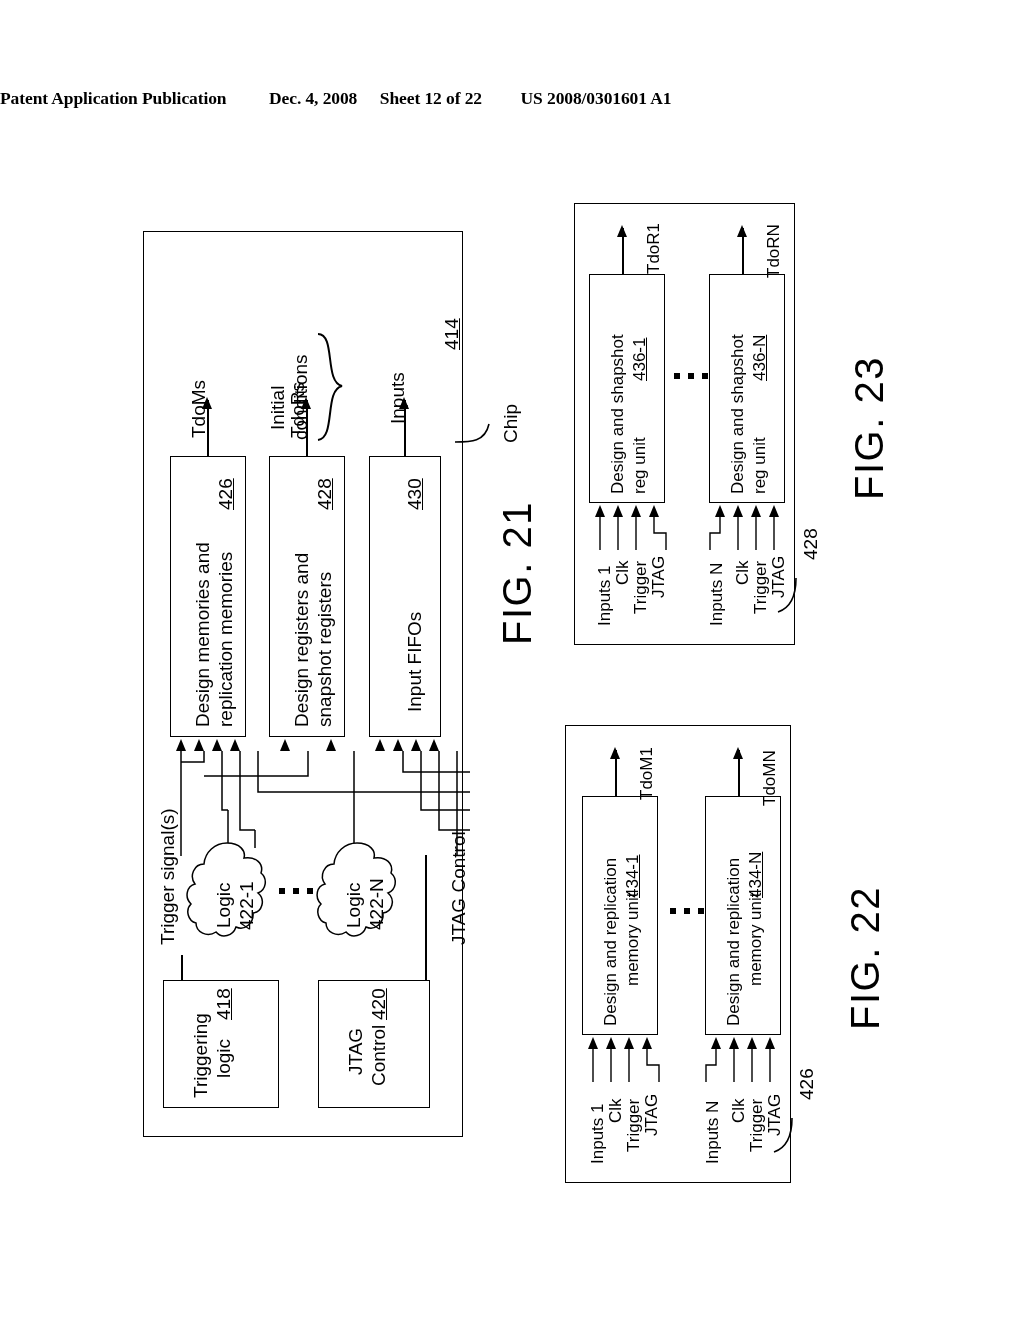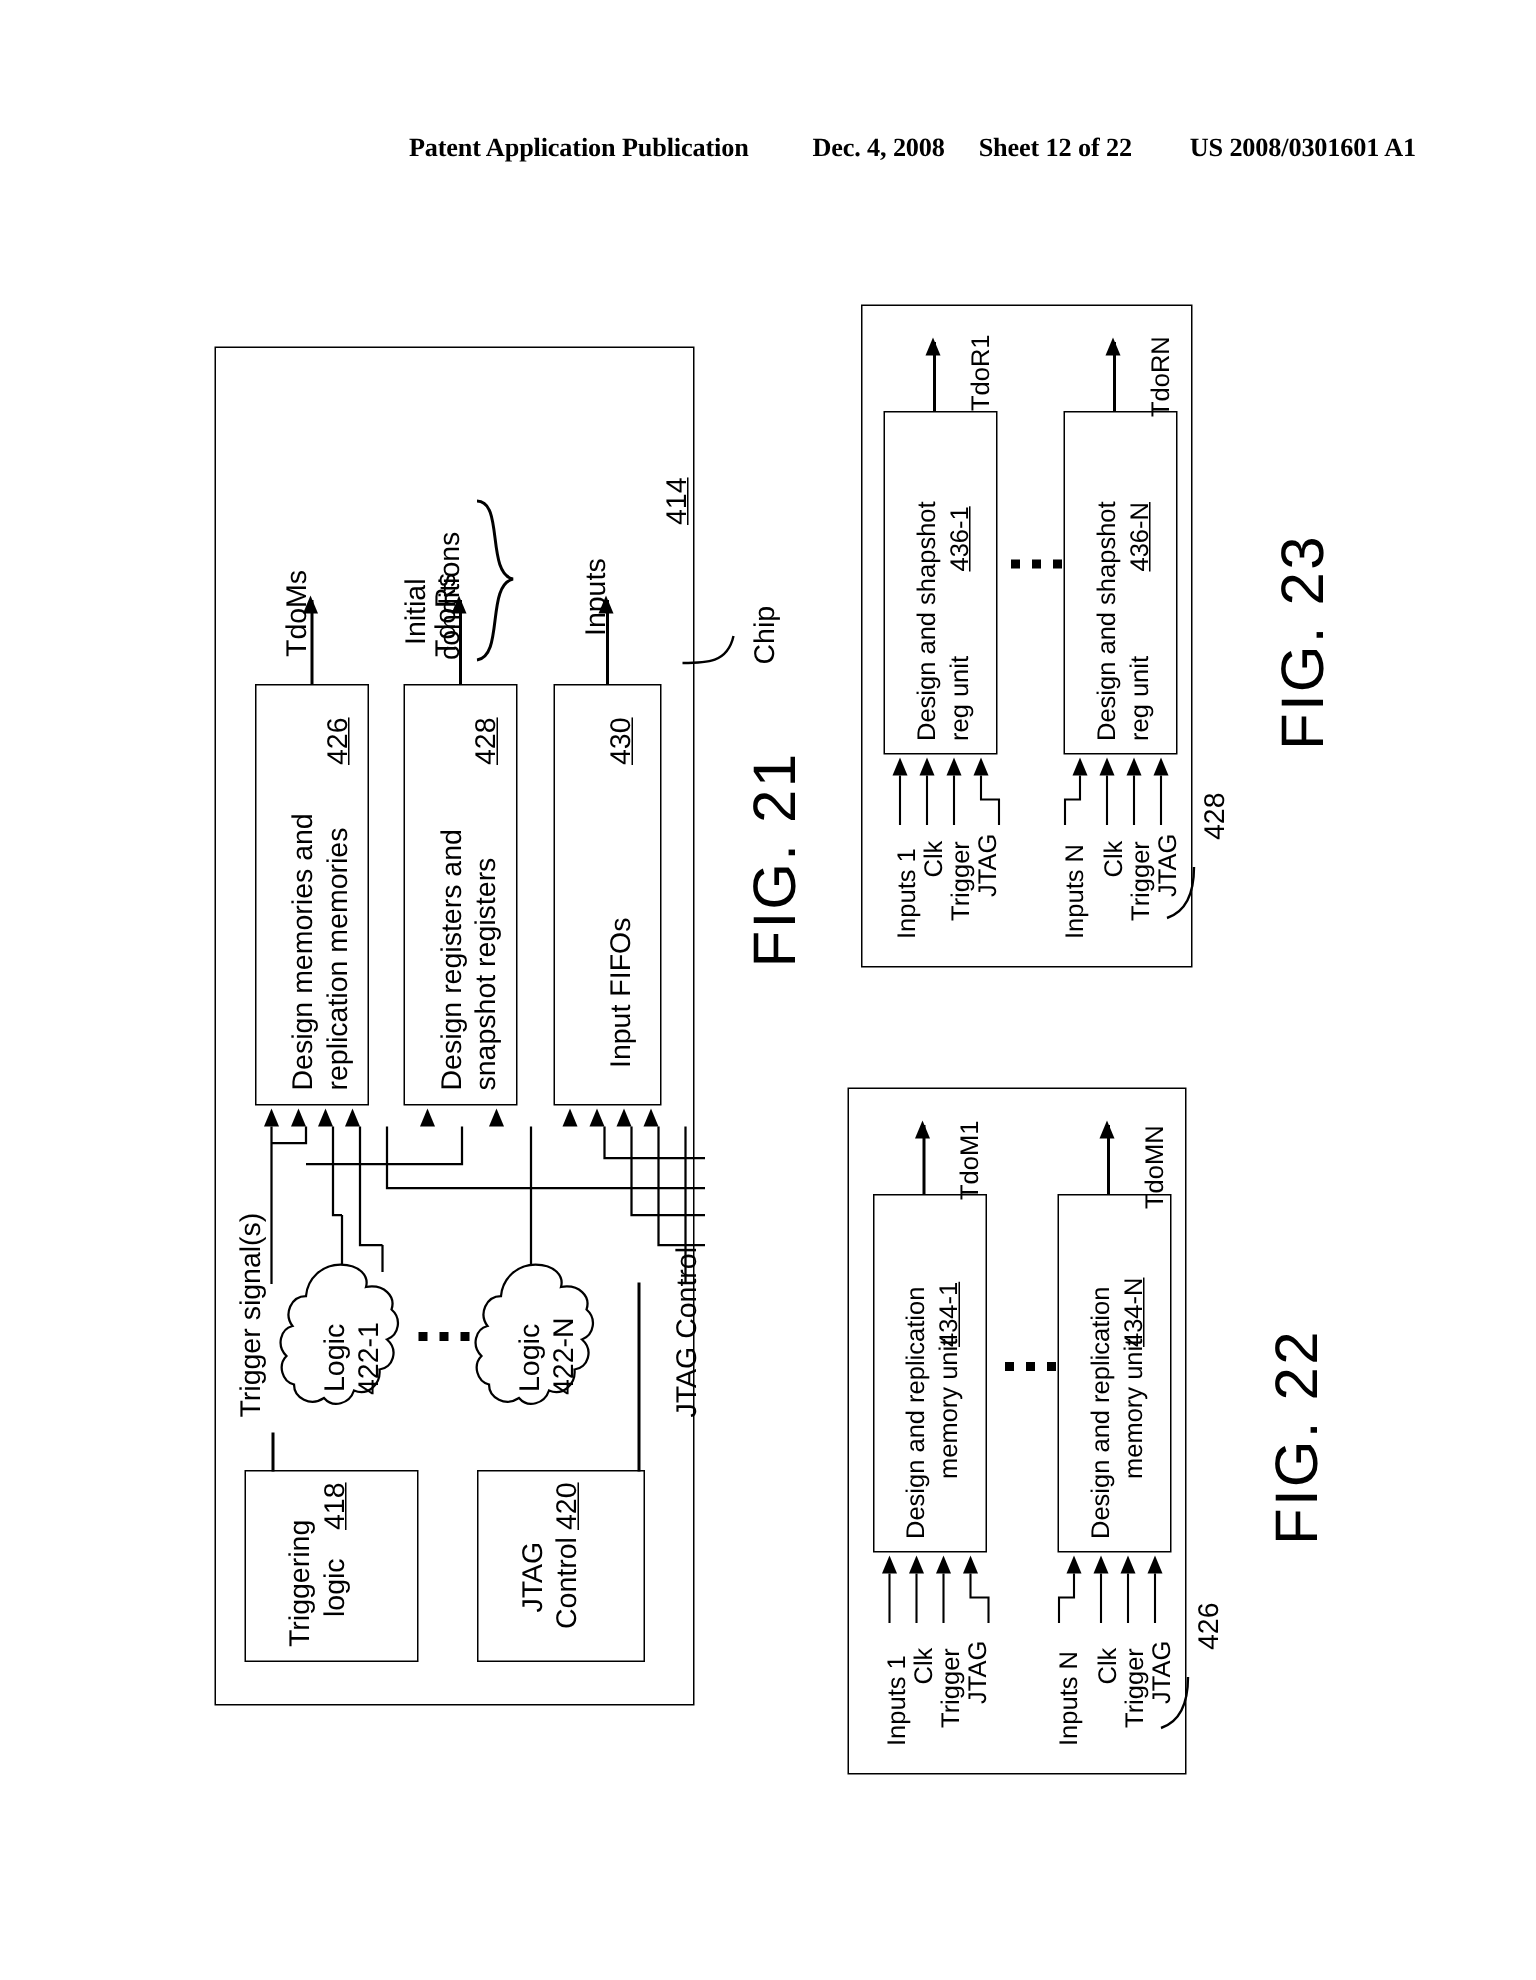--- a/index.html
+++ b/index.html
@@ -17,21 +17,21 @@
     height: 1320px;
     background: #ffffff;
     overflow: hidden;
   }
 
   
   #pub-header {
     position: absolute;
     left: 0; top: 88px;
     width: 944px;
-    text-align: right;
+    text-align: left;
     font-family: "Liberation Serif", serif;
     font-weight: bold;
     font-size: 17.5px;
     letter-spacing: -0.1px;
     white-space: nowrap;
   }
   #pub-header .hs { display: inline-block; }
   #pub-header .gap-lg { display: inline-block; width: 34px; }
   #pub-header .gap-md { display: inline-block; width: 14px; }
   #pub-header .gap-xl { display: inline-block; width: 30px; }

